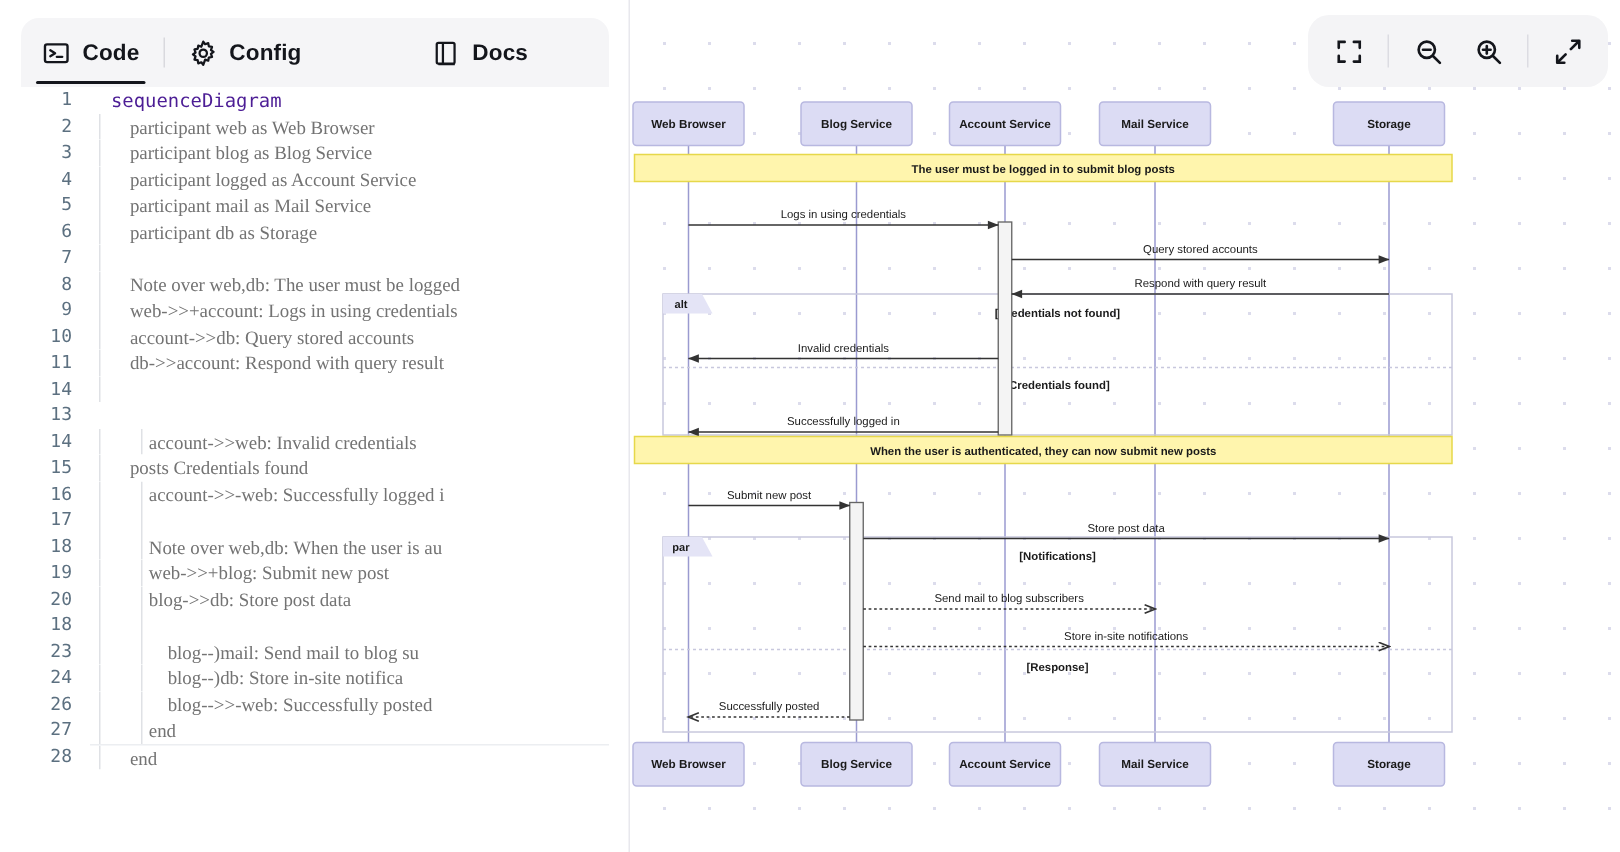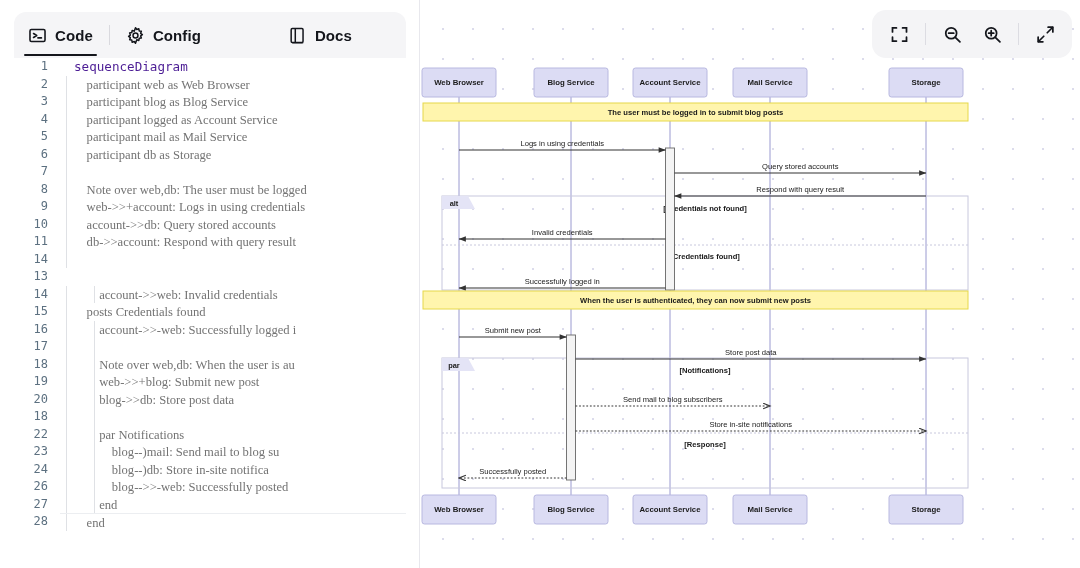--- a/index.html
+++ b/index.html
@@ -166,21 +166,20 @@
         <div class="cline"><div class="gut">14</div><div class="ctext"><div class="guide g1"></div><span class="tok-kw"></span></div></div>
         <div class="cline"><div class="gut">13</div></div>
         <div class="cline"><div class="gut">14</div><div class="ctext"><div class="guide g1"></div><div class="guide g2"></div><span class="tok-kw">        account-&gt;&gt;web: Invalid credentials</span></div></div>
         <div class="cline"><div class="gut">15</div><div class="ctext"><div class="guide g1"></div><span class="tok-kw">    posts Credentials found</span></div></div>
         <div class="cline"><div class="gut">16</div><div class="ctext"><div class="guide g1"></div><div class="guide g2"></div><span class="tok-kw">        account-&gt;&gt;-web: Successfully logged i</span></div></div>
         <div class="cline"><div class="gut">17</div><div class="ctext"><div class="guide g1"></div><div class="guide g2"></div><span class="tok-kw"></span></div></div>
         <div class="cline"><div class="gut">18</div><div class="ctext"><div class="guide g1"></div><div class="guide g2"></div><span class="tok-kw">        Note over web,db: When the user is au</span></div></div>
         <div class="cline"><div class="gut">19</div><div class="ctext"><div class="guide g1"></div><div class="guide g2"></div><span class="tok-kw">        web-&gt;&gt;+blog: Submit new post</span></div></div>
         <div class="cline"><div class="gut">20</div><div class="ctext"><div class="guide g1"></div><div class="guide g2"></div><span class="tok-kw">        blog-&gt;&gt;db: Store post data</span></div></div>
         <div class="cline"><div class="gut">18</div><div class="ctext"><div class="guide g1"></div><div class="guide g2"></div><span class="tok-kw"></span></div></div>
-        <div class="cline"><div class="gut">22</div><div class="ctext"><div class="guide g1"></div><div class="guide g2"></div><span class="tok-kw">        par Notifications</span></div></div>
         <div class="cline"><div class="gut">23</div><div class="ctext"><div class="guide g1"></div><div class="guide g2"></div><span class="tok-kw">            blog--)mail: Send mail to blog su</span></div></div>
         <div class="cline"><div class="gut">24</div><div class="ctext"><div class="guide g1"></div><div class="guide g2"></div><span class="tok-kw">            blog--)db: Store in-site notifica</span></div></div>
         <div class="cline"><div class="gut">26</div><div class="ctext"><div class="guide g1"></div><div class="guide g2"></div><span class="tok-kw">            blog--&gt;&gt;-web: Successfully posted</span></div></div>
         <div class="cline"><div class="gut">27</div><div class="ctext"><div class="guide g1"></div><div class="guide g2"></div><span class="tok-kw">        end</span></div></div>
         <div class="cline last"><div class="gut">28</div><div class="ctext"><div class="guide g1"></div><span class="tok-kw">    end</span></div></div>
       </div>
   </div>
 
   <div id="right-panel">
 

